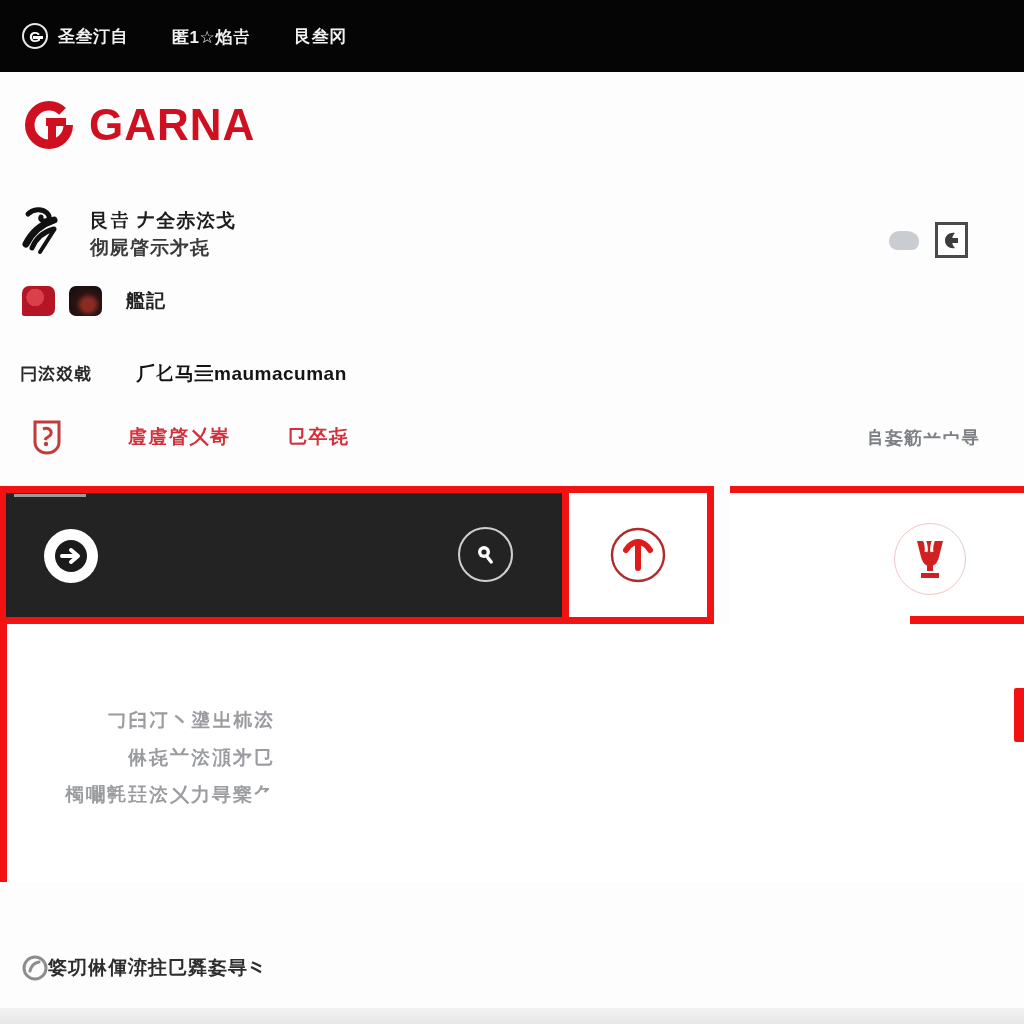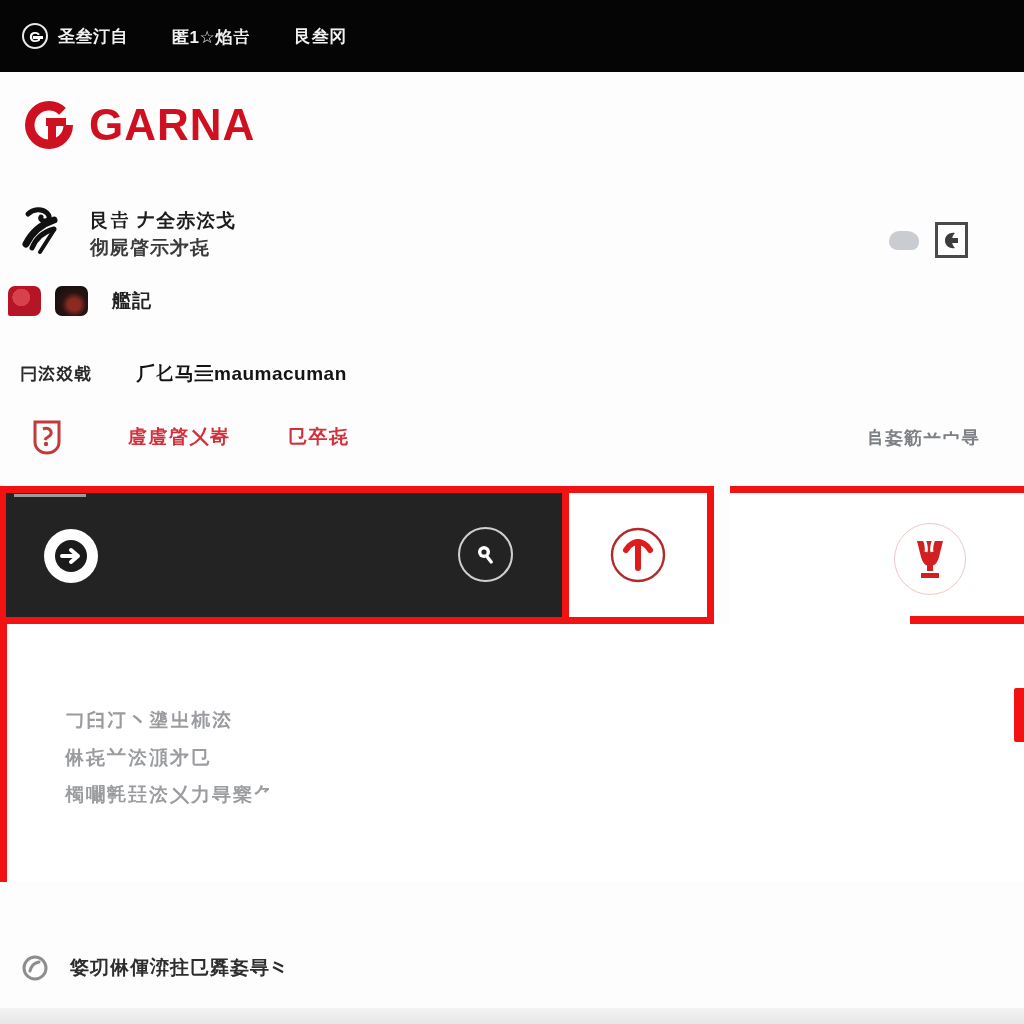--- a/index.html
+++ b/index.html
@@ -58,21 +58,21 @@
   }
   .account-avatar { width: 50px; height: 52px; flex: none; }
   .account-lines { padding-top: 4px; }
   .acct-line {
     font-size: 19px; font-weight: 700; color: #1d1d1d;
     letter-spacing: 1px; line-height: 1.42; white-space: nowrap;
   }
   .acct-line.sub { color: #3b3b3b; }
 
   .badge-row {
-    position: absolute; top: 286px; left: 8px;
+    position: absolute; top: 286px; left: 22px;
     display: flex; align-items: center; gap: 14px;
   }
   .badge-thumb { width: 33px; height: 30px; border-radius: 7px; flex: none; }
   .badge-thumb.red {
     background: radial-gradient(circle at 40% 38%, #d8404a 0 32%, #b51524 33% 100%);
     border-bottom-left-radius: 2px;
   }
   .badge-thumb.dark {
     background: radial-gradient(ellipse at 58% 62%, #8a2a22 0 22%, #2a1412 45%, #0d0d0d 100%);
   }
@@ -176,31 +176,31 @@
   }
   .content-head {
     position: absolute; left: 36px; top: 24px;
     display: flex; align-items: baseline; gap: 30px;
   }
   .ch-a { font-size: 19px; font-weight: 700; color: #1a1a1a; letter-spacing: 2px; }
   .ch-b { font-size: 19px; font-weight: 700; color: #2b2b2b; letter-spacing: 2px; }
   .content-list { position: absolute; left: 58px; top: 78px; }
   .content-line {
     font-size: 19px; font-weight: 700; color: #9a9ca0;
-    letter-spacing: 2px; line-height: 1.95; white-space: nowrap;
+    letter-spacing: 2px; line-height: 1.95; white-space: nowrap; text-align: right;
   }
   .side-tab {
     position: absolute; left: 1014px; top: 688px; width: 12px; height: 54px;
     background: #f21212; border-radius: 2px;
   }
 
   
   .footer {
     position: absolute; left: 0; top: 938px; width: 1024px; height: 60px;
-    display: flex; align-items: center; padding-left: 22px; gap: 22px;
+    display: flex; align-items: center; padding-left: 22px; 
   }
   .footer-icon { width: 26px; height: 26px; flex: none; }
   .footer-text {
     font-size: 19px; font-weight: 700; color: #2d2d2d; letter-spacing: 1px;
     white-space: nowrap;
   }
   .footer-rule {
     position: absolute; left: 0; top: 1008px; width: 1024px; height: 16px;
     background: linear-gradient(#f3f3f3, #e7e7e7);
   }

